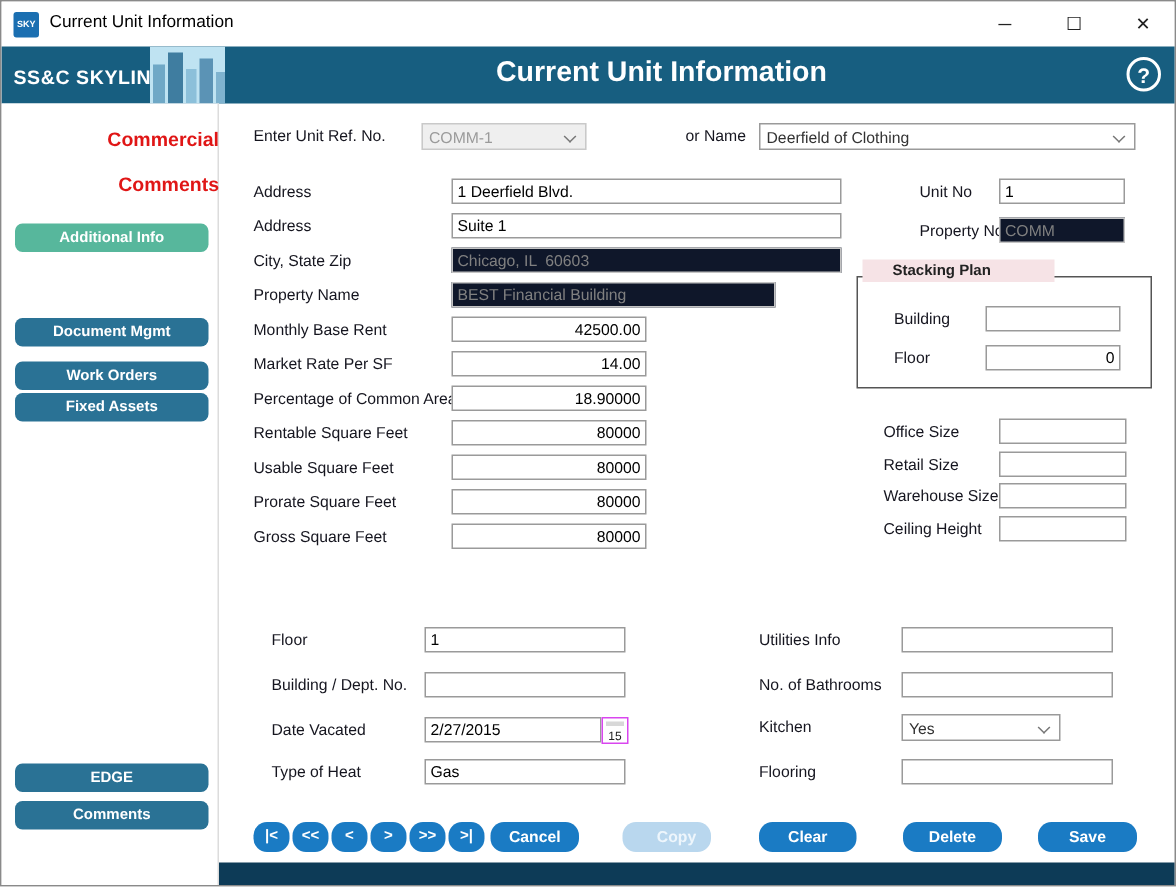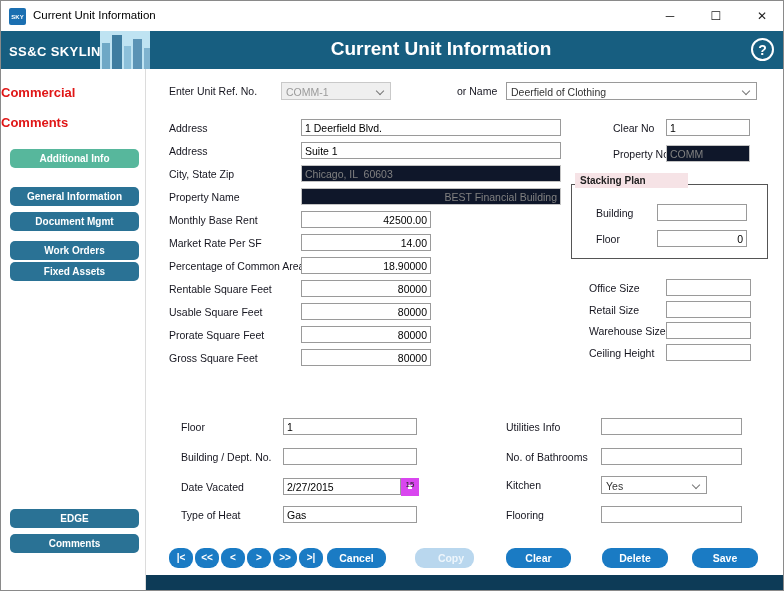--- a/index.html
+++ b/index.html
@@ -18,40 +18,40 @@
   .header { position:absolute; left:0; top:30px; width:784px; height:38px; background:#175e80; }
   .brand { position:absolute; left:8px; top:43px; color:#fff; font-weight:bold; font-size:13px; letter-spacing:.4px; white-space:nowrap; }
   .brand sup { font-size:7px; }
   .cityscape { position:absolute; left:99px; top:30px; }
   .header-title { position:absolute; left:160px; top:37px; width:560px; text-align:center; color:#fff; font-size:19px; font-weight:bold; }
   .help { position:absolute; left:750px; top:37px; width:23px; height:23px; border:2px solid #fff; border-radius:50%; color:#fff;
           font-size:14px; font-weight:bold; text-align:center; line-height:20px; cursor:pointer; }
 
   
   .sidebar { position:absolute; left:0; top:68px; width:145px; bottom:0; background:#fff; border-right:1px solid #dcdcdc; }
-  .side-head { position:absolute; left:0; width:145px; text-align:left; color:#e01616; font-weight:bold; font-size:13px; }
+  .side-head { position:absolute; left:0; width:145px; text-align:right; color:#e01616; font-weight:bold; font-size:13px; }
   .sidebtn { position:absolute; left:9px; width:129px; height:19px; border-radius:5px; background:#2a7295; color:#fff;
              font-size:10px; font-weight:bold; text-align:center; line-height:19px; cursor:pointer; }
   .sidebtn.active { background:#57b79c; }
 
   
   .lbl { position:absolute; font-size:10.5px; color:#15151f; white-space:nowrap; }
   .inp { position:absolute; height:17px; border:1px solid #9a9a9a; background:#fff; font-family:"Liberation Sans",sans-serif;
          font-size:10.5px; padding:0 3px; color:#000; outline:none; }
   .inp.num { text-align:right; }
   .inp.dis { background:#0f172a; color:#808080; border-color:#c4c4c4; }
   .combo { position:absolute; height:18px; border:1px solid #9a9a9a; background:#fff; cursor:pointer; }
   .combo .combo-text { position:absolute; left:4px; top:3px; font-size:10.5px; color:#333; white-space:nowrap; overflow:hidden; max-width:88%; }
   .combo.dis { background:#efefef; border-color:#c9c9c9; }
   .combo.dis .combo-text { color:#9a9a9a; }
   .chev { position:absolute; right:7px; top:5px; width:6px; height:6px; border-right:1.5px solid #777; border-bottom:1.5px solid #777;
           transform:rotate(45deg); }
   .groupbox { position:absolute; border:1px solid #555; background:transparent; }
-  .group-title { position:absolute; font-size:10px; font-weight:bold; color:#222; background:#f6e3e6; padding:2px 42px 2px 5px; }
-  .cal { position:absolute; width:18px; height:18px; border:7px solid #d946ef; background:#fff; cursor:pointer;
+  .group-title { position:absolute; font-size:10px; font-weight:bold; color:#222; background:#f6e3e6; padding:2px 42px 2px 20px; }
+  .cal { position:absolute; width:18px; height:18px; border:1px solid #d946ef; background:#fff; cursor:pointer;
          font-size:8px; color:#222; display:flex; align-items:flex-end; justify-content:center; }
   .cal::before { content:""; position:absolute; top:2px; left:2px; right:2px; height:3px; background:#d8d8d8; }
 
   
   .actbtn { position:absolute; top:547px; height:20px; border-radius:9px; background:#1a7bc4; color:#fff; font-size:10.5px;
             font-weight:bold; text-align:center; line-height:20px; cursor:pointer; }
   .actbtn.disabled { background:#b9d7ee; color:#eef6fc; cursor:default;padding-left:13px; }
   .navbtn { width:24px; font-size:10px; }
   .bottombar { position:absolute; left:145px; top:574px; width:639px; height:17px; background:#0d3b57; }
 </style>
@@ -84,21 +84,20 @@
     <rect x="33" y="8" width="9" height="30" fill="#5b93b5"></rect>
     <rect x="44" y="17" width="6" height="21" fill="#7fb3cf"></rect>
   </svg>
   <div class="header-title">Current Unit Information</div>
   <div class="help">?</div>
 
   <div class="sidebar"></div>
   <div class="side-head" style="top:84px">Commercial</div>
   <div class="side-head" style="top:114px">Comments</div>
   <div class="sidebtn active" style="top:148px">Additional Info</div>
-  <div class="sidebtn" style="top:186px">General Information</div>
   <div class="sidebtn" style="top:211px">Document Mgmt</div>
   <div class="sidebtn" style="top:240px">Work Orders</div>
   <div class="sidebtn" style="top:261px">Fixed Assets</div>
   <div class="sidebtn" style="top:508px">EDGE</div>
   <div class="sidebtn" style="top:533px">Comments</div>
 
   <span class="lbl" style="left:168px;top:84px">Enter Unit Ref. No.</span>
   <div class="combo dis" style="left:280px;top:81px;width:110px">
     <span class="combo-text">COMM-1</span>
     <span class="chev"></span>
@@ -112,21 +111,21 @@
   <span class="lbl" style="left:168px;top:121px">Address</span>
   <input class="inp" style="left: 300px; top: 118px; width: 260px;" value="1 Deerfield Blvd.">
 
   <span class="lbl" style="left:168px;top:144px">Address</span>
   <input class="inp" style="left: 300px; top: 141px; width: 260px;" value="Suite 1">
 
   <span class="lbl" style="left:168px;top:167px">City, State Zip</span>
   <input class="inp dis" style="left: 300px; top: 164px; width: 260px;" readonly="" value="Chicago, IL  60603">
 
   <span class="lbl" style="left:168px;top:190px">Property Name</span>
-  <input class="inp dis" style="left: 300px; top: 187px; width: 260px; text-align: right;" readonly="" value="BEST Financial Building">
+  <input class="inp dis" style="left: 300px; top: 187px; width: 216px;" readonly="" value="BEST Financial Building">
 
   <span class="lbl" style="left:168px;top:213px">Monthly Base Rent</span>
   <input class="inp num" style="left: 300px; top: 210px; width: 130px;" value="42500.00">
 
   <span class="lbl" style="left:168px;top:236px">Market Rate Per SF</span>
   <input class="inp num" style="left: 300px; top: 233px; width: 130px; padding-left: 11px;" value="14.00">
 
   <span class="lbl" style="left:168px;top:259px">Percentage of Common Area</span>
   <input class="inp num" style="left: 300px; top: 256px; width: 130px;" value="18.90000">
 
@@ -135,21 +134,21 @@
 
   <span class="lbl" style="left:168px;top:305px">Usable Square Feet</span>
   <input class="inp num" style="left: 300px; top: 302px; width: 130px;" value="80000">
 
   <span class="lbl" style="left:168px;top:328px">Prorate Square Feet</span>
   <input class="inp num" style="left: 300px; top: 325px; width: 130px;" value="80000">
 
   <span class="lbl" style="left:168px;top:351px">Gross Square Feet</span>
   <input class="inp num" style="left: 300px; top: 348px; width: 130px;" value="80000">
 
-  <span class="lbl" style="left:612px;top:121px">Clear No</span>
+  <span class="lbl" style="left:612px;top:121px">Unit No</span>
   <input class="inp" style="left: 665px; top: 118px; width: 84px;" value="1">
 
   <span class="lbl" style="left:612px;top:147px">Property No.</span>
   <input class="inp dis" style="left: 665px; top: 144px; width: 84px;" readonly="" value="COMM">
 
   <div class="groupbox" style="left:570px;top:183px;width:197px;height:75px"></div>
   <span class="group-title" style="left:574px;top:172px">Stacking Plan</span>
   <span class="lbl" style="left:595px;top:206px">Building</span>
   <input class="inp" style="left: 656px; top: 203px; width: 90px;" value="">
   <span class="lbl" style="left:595px;top:232px">Floor</span>

